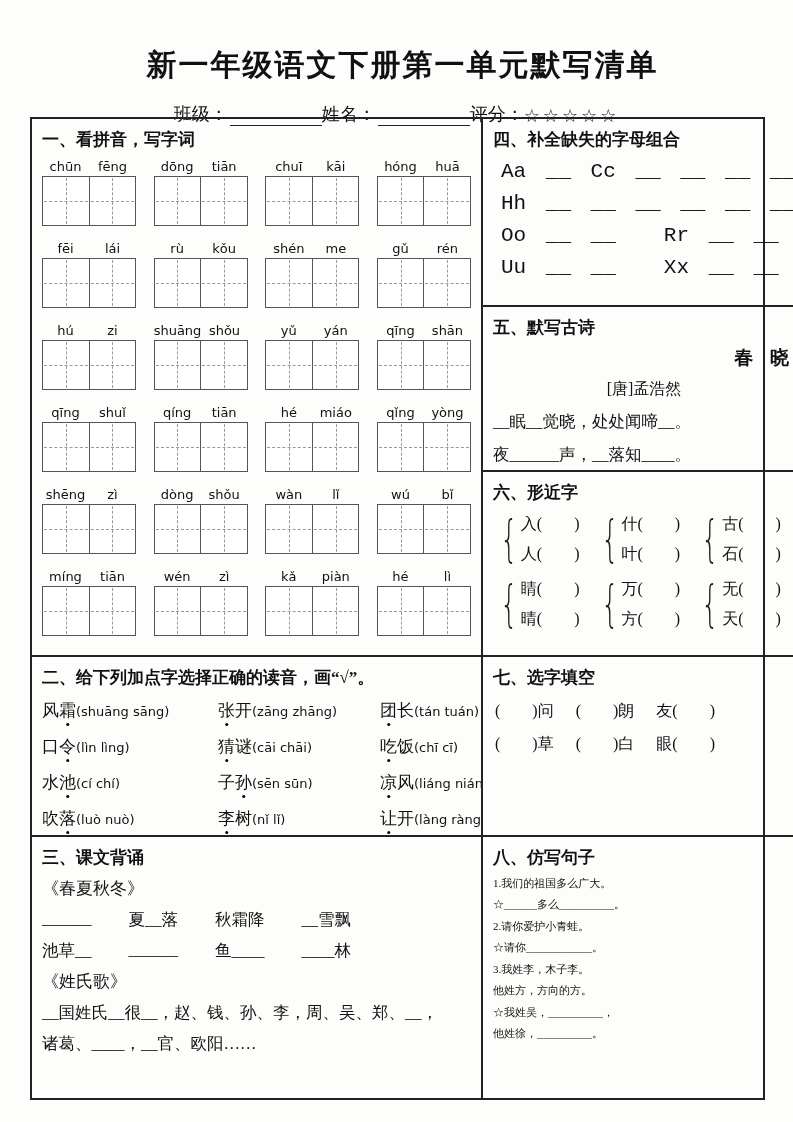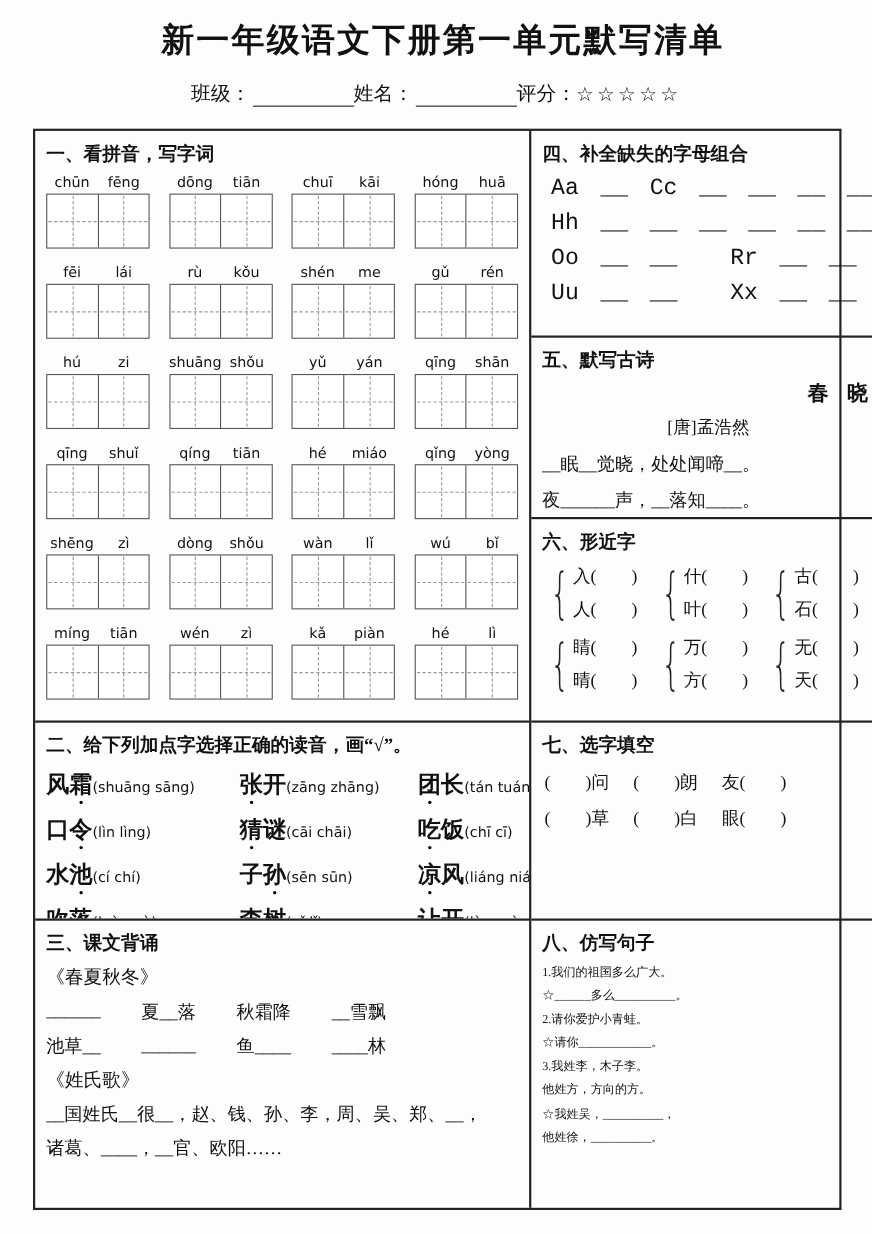--- a/index.html
+++ b/index.html
@@ -1,18 +1,18 @@
 <!DOCTYPE html>
 <html><head>
 <meta charset="utf-8">
 <style>
   * { margin:0; padding:0; box-sizing:border-box; }
   body { width:793px; height:1122px; background:#fdfdfb; color:#111;
          font-family:"Liberation Serif", serif; position:relative; overflow:hidden; }
-  .title { text-align:center; padding-top:16px; font-size:30px; font-weight:bold; letter-spacing:2px;margin-left:12px; }
+  .title { text-align:center; padding-top:45px; font-size:30px; font-weight:bold; letter-spacing:2px;margin-left:12px; }
   .info-row { display:flex; justify-content:center; margin-top:16px; font-size:18px; align-items:flex-end; }
   .info-item { display:flex; align-items:flex-end; }
   .blank-line { display:inline-block; width:92px; border-bottom:1.6px solid #222; height:16px; margin-left:2px; }
   .stars { letter-spacing:3px; font-family:"DejaVu Sans", sans-serif; }
 
   .main-box { position:absolute; left:30px; top:117px; width:735px; height:983px;
               border:2px solid #222; display:grid; grid-template-columns:451px 1fr; }
   .col-left { border-right:2px solid #222; display:flex; flex-direction:column; }
   .col-right { display:flex; flex-direction:column; }
   .sec { padding:6px 10px; overflow:hidden; }
@@ -27,21 +27,21 @@
   .py-line span { flex:1; text-align:center; }
   .tzg { display:flex; height:50px; border:1.6px solid #555; background:#fff; }
   .cell { flex:1; position:relative; }
   .cell + .cell { border-left:1.4px solid #555; }
   .cell::before { content:""; position:absolute; left:1px; right:1px; top:50%; border-top:1px dashed #9a9a9a; }
   .cell::after  { content:""; position:absolute; top:1px; bottom:1px; left:50%; border-left:1px dashed #9a9a9a; }
 
   
   .s2-grid { display:grid; grid-template-columns:176px 162px auto; row-gap:13px; margin-top:10px; font-size:15.5px; }
   .s2-item { white-space:nowrap; }
-  .s2-word { font-size:21px;font-weight:bold; }
+  .s2-word { font-size:17px; }
   .dotted { position:relative; display:inline-block; }
   .dotted::after { content:""; position:absolute; left:50%; transform:translateX(-50%); bottom:-4px;
                    width:3.5px; height:3.5px; border-radius:50%; background:#000; }
   .opts { font-family:"DejaVu Sans", sans-serif; font-size:13px; }
 
   
   .s3 .line { font-size:16.5px; margin-top:9px; white-space:nowrap; }
   .s3 .seg-row { display:flex; gap:37px; }
   .s3 .book { font-size:17px; margin-top:8px; }
 

